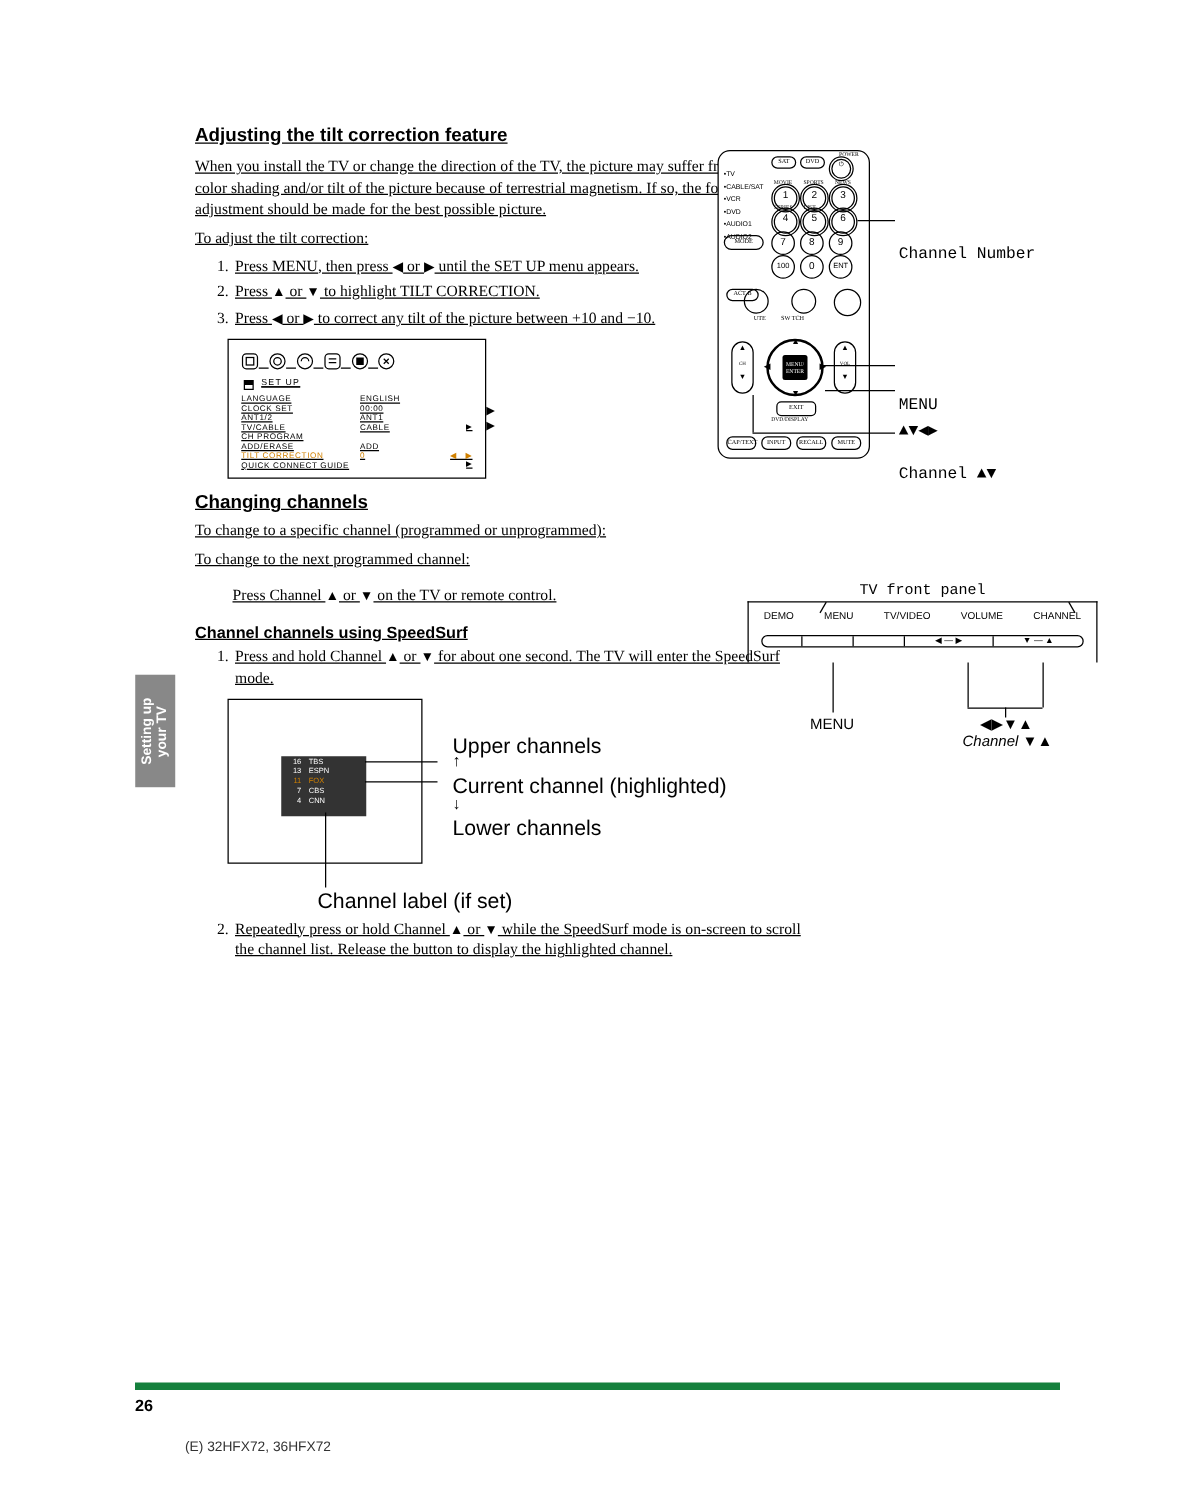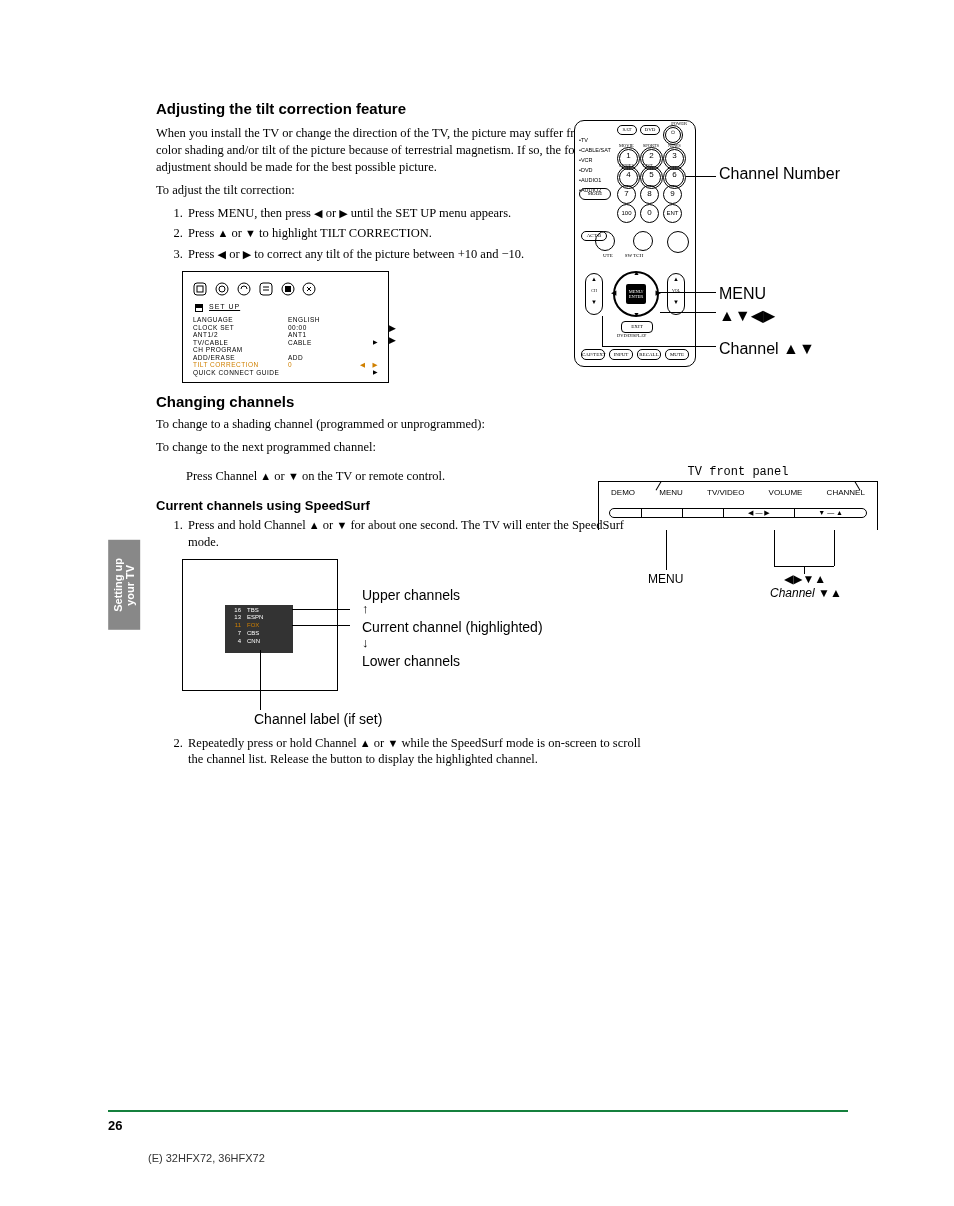--- a/index.html
+++ b/index.html
@@ -11,20 +11,21 @@
     width: 954px;
     height: 1206px;
     position: relative;
     overflow: hidden;
   }
   .page {
     position: absolute;
     top: 100px;
     left: 156px;
     width: 700px;
+    text-decoration: underline;
   }
   .side-tab {
     position: absolute;
     left: 108px;
     top: 540px;
     background: #888;
     color: #fff;
     font-family: Arial, Helvetica, sans-serif;
     font-size: 11px;
     font-weight: bold;
@@ -204,22 +205,23 @@
   .remote-body .sidectl.right { right: 10px; top: 152px; }
   .remote-body .exit-pill { position:absolute; left:46px; top:200px; border:1px solid #000; border-radius:4px; width:30px; height:10px; font-size:5px; text-align:center; line-height:10px;}
   .remote-body .bottomrow {
     position: absolute; left: 6px; bottom: 6px; display:flex; gap:4px;
   }
   .remote-body .bottomrow .pill {
     border:1px solid #000; border-radius:5px; width:22px; height:9px; font-size:5px; text-align:center; line-height:9px;
   }
   .remote-callout {
     position: absolute;
-    font-family: Liberation Sans, sans-serif;
-    font-size: 16px;
+    font-family: Liberation Mono, monospace;
+    font-size: 13px;
+    margin-top: 31px;
   }
   .remote-line {
     position: absolute;
     background: #000;
     height: 1px;
   }
   
   .tvpanel-wrap {
     position: absolute;
     top: 465px;
@@ -304,37 +306,37 @@
     font-size: 6px;
     padding: 2px 4px;
     line-height: 1.3;
     font-family: Arial, sans-serif;
   }
   .speedsurf-inner .row { display:flex; gap:6px;}
   .speedsurf-inner .row .n { width:12px; text-align:right;}
   .speedsurf-inner .hl { color:#d08000;}
   .speedsurf-callout {
     position: absolute;
-    font-size: 14px;
+    font-size: 17px;
   }
   .speedsurf-line {
     position: absolute;
     background: #000;
     height: 1px;
   }
   .speedsurf-arrow {
     position: absolute;
     font-size: 13px;
   }
   .footer {
     position: absolute;
     left: 108px;
     bottom: 40px;
     width: 740px;
-    border-top: 2px solid #15803d;
+    border-top: 6px solid #15803d;
     padding-top: 4px;
   }
   .pagenum {
     font-family: Arial, Helvetica, sans-serif;
     font-weight: bold;
     font-size: 13px;
   }
   .model {
     font-family: Arial, Helvetica, sans-serif;
     font-size: 11px;
@@ -443,27 +445,27 @@
       <div class="row">
           <span class="lbl">QUICK  CONNECT  GUIDE</span>
           <span class="val"></span>
           <span style="margin-left:4px;font-size:6px;">▶</span>
         </div>
     </div>
     <div class="setup-arrows">▶<br>▶</div>
   </div>
 
   <h2 class="heading" style="">Changing channels</h2>
-  <p class="body">To change to a shading channel (programmed or unprogrammed):</p>
+  <p class="body">To change to a specific channel (programmed or unprogrammed):</p>
   <p class="body">To change to the next programmed channel:</p>
   <p class="indented">
     <span>Press Channel </span><span class="glyph">▲</span><span> or </span><span class="glyph">▼</span><span> on the TV or remote control.</span>
   </p>
 
-  <h3 class="subheading">Current channels using SpeedSurf</h3>
+  <h3 class="subheading">Channel channels using SpeedSurf</h3>
   <ol class="steps">
     <li>
       <span>Press and hold Channel </span><span class="glyph">▲</span><span> or </span><span class="glyph">▼</span><span> for about one second. The TV will enter the SpeedSurf mode.</span>
     </li>
   </ol>
 
   <div class="speedsurf-wrap">
     <div class="speedsurf-box">
       <div class="speedsurf-inner">
         <div class="row">

